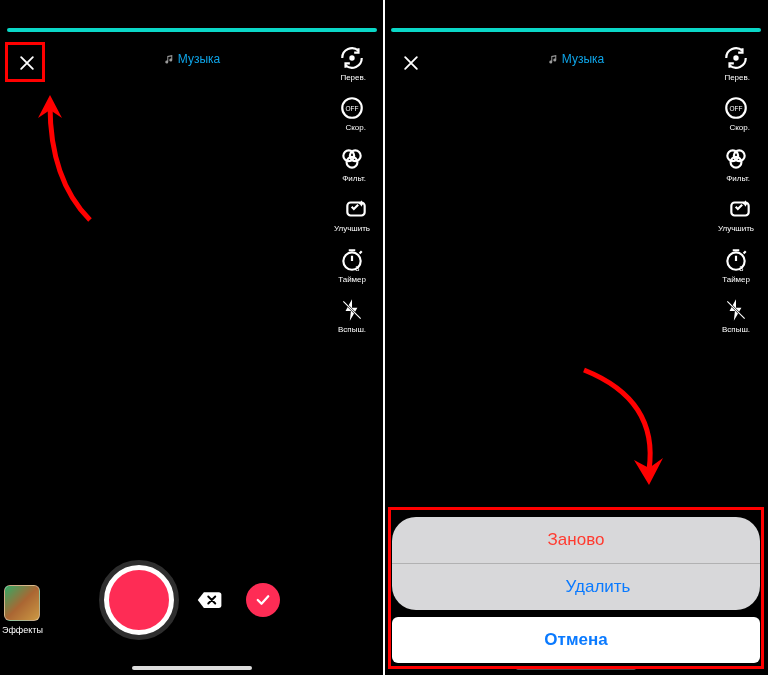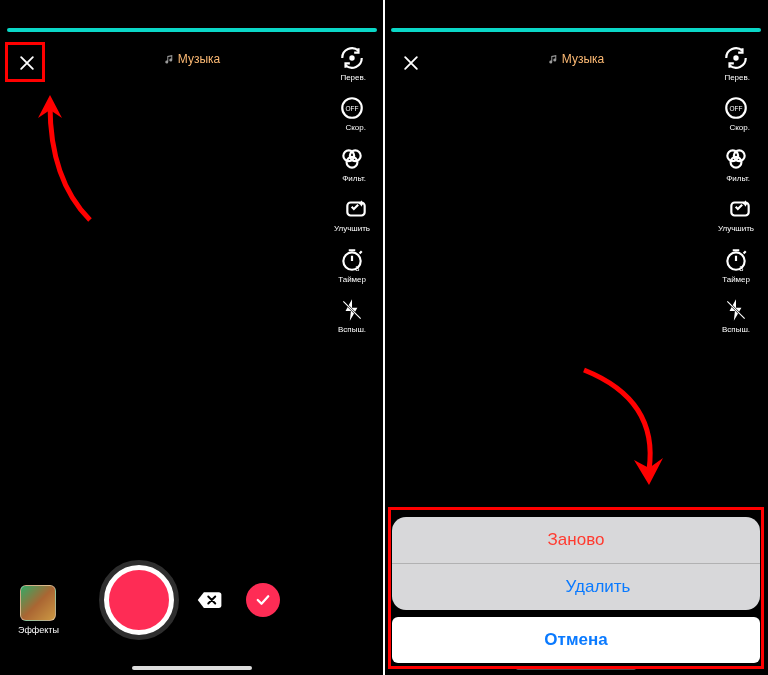--- a/index.html
+++ b/index.html
@@ -6,42 +6,42 @@
   html, body { width: 768px; height: 675px; background: #fff; font-family: -apple-system, Helvetica, Arial, sans-serif; }
   .wrap { position: relative; width: 768px; height: 675px; display: flex; }
   .panel { position: relative; width: 384px; height: 675px; background: #000; overflow: hidden; }
   .divider { position: absolute; left: 383px; top: 0; width: 2px; height: 675px; background: #fff; }
   
   .progress { position: absolute; top: 28px; left: 7px; right: 7px; height: 4px; background: #0ad7c7; border-radius: 2px; }
   
   .topbar { position: absolute; top: 48px; left: 0; right: 0; height: 40px; }
   .close { position: absolute; left: 12px; top: 0; width: 30px; height: 30px; display: flex; align-items: center; justify-content: center; color: #fff; }
   .close svg { width: 20px; height: 20px; }
-  .music { position: absolute; left: 50%; top: 4px; transform: translateX(-50%); display: flex; align-items: center; gap: 2px; color: #fdba74; font-size: 12px; }
+  .music { position: absolute; left: 50%; top: 4px; transform: translateX(-50%); display: flex; align-items: center; gap: 2px; color: #0ea5e9; font-size: 12px; }
   .music svg { width: 12px; height: 12px; }
   
   .tools { position: absolute; right: 8px; top: 44px; width: 48px; display: flex; flex-direction: column; gap: 12px; align-items: center; }
   .tool { display: flex; flex-direction: column; align-items: flex-end; gap: 2px; color: #fff; }
   .tool-icon { width: 28px; height: 28px; display: flex; align-items: center; justify-content: center; }
   .tool-icon svg { width: 26px; height: 26px; }
   .tool-label { font-size: 8px; color: #fff; text-align: center; line-height: 1.05; max-width: 44px; }
   
   .bottom { position: absolute; bottom: 40px; left: 0; right: 0; display: flex; align-items: center; justify-content: center; gap: 20px; }
-  .effects { display: flex; flex-direction: column; align-items: center; gap: 4px; position: absolute; left: 18px; bottom: 0; }
+  .effects { display: flex; flex-direction: column; align-items: center; gap: 4px; position: absolute; left: 2px; bottom: 0; }
   .effects-img { width: 36px; height: 36px; border-radius: 6px; background: linear-gradient(135deg,#3a6,#a63,#c94); border: 1px solid rgba(255,255,255,.4); }
   .effects-label { font-size: 9px; color: #fff; }
   .record { width: 70px; height: 70px; border-radius: 50%; background: #fe2c55; border: 5px solid #fff; position: relative; }
   .record::before { content:""; position:absolute; inset:-10px; border-radius:50%; border:5px solid rgba(255,255,255,.18); }
   .del { width: 32px; height: 26px; display:flex; align-items:center; justify-content:center; }
   .del svg { width: 28px; height: 22px; }
   .confirm { width: 34px; height: 34px; border-radius: 50%; background: #fe2c55; display:flex; align-items:center; justify-content:center; }
   .confirm svg { width: 18px; height: 18px; }
   .homebar { position: absolute; bottom: 5px; left: 50%; transform: translateX(-50%); width: 120px; height: 4px; border-radius: 3px; background: #ddd; }
   .sheet { position: absolute; left: 8px; right: 8px; bottom: 12px; display: flex; flex-direction: column; gap: 7px; }
-  .sheet-group { background: rgba(230,230,232,.94); border-radius: 14px; overflow: hidden; backdrop-filter: blur(4px); }
+  .sheet-group { background: rgba(230,230,232,.94); border-radius: 24px; overflow: hidden; backdrop-filter: blur(4px); }
   .sheet-item { height: 46px; display: flex; align-items: center; justify-content: center; font-size: 17px; }
   .sheet-sep { height: 1px; background: rgba(0,0,0,.18); }
   .sheet-cancel { background: #fff; border-radius: 6px; height: 46px; display:flex; align-items:center; justify-content:center; font-size: 17px; font-weight: 600; color: #0a7aff; }
   .destructive { color: #ff3b30; }
   .default { color: #0a7aff; margin-left: 44px; }
   
   .red-box { position: absolute; border: 3px solid #ff0000; }
   .arrow-svg { position: absolute; pointer-events: none; }
 </style>
 </head>

